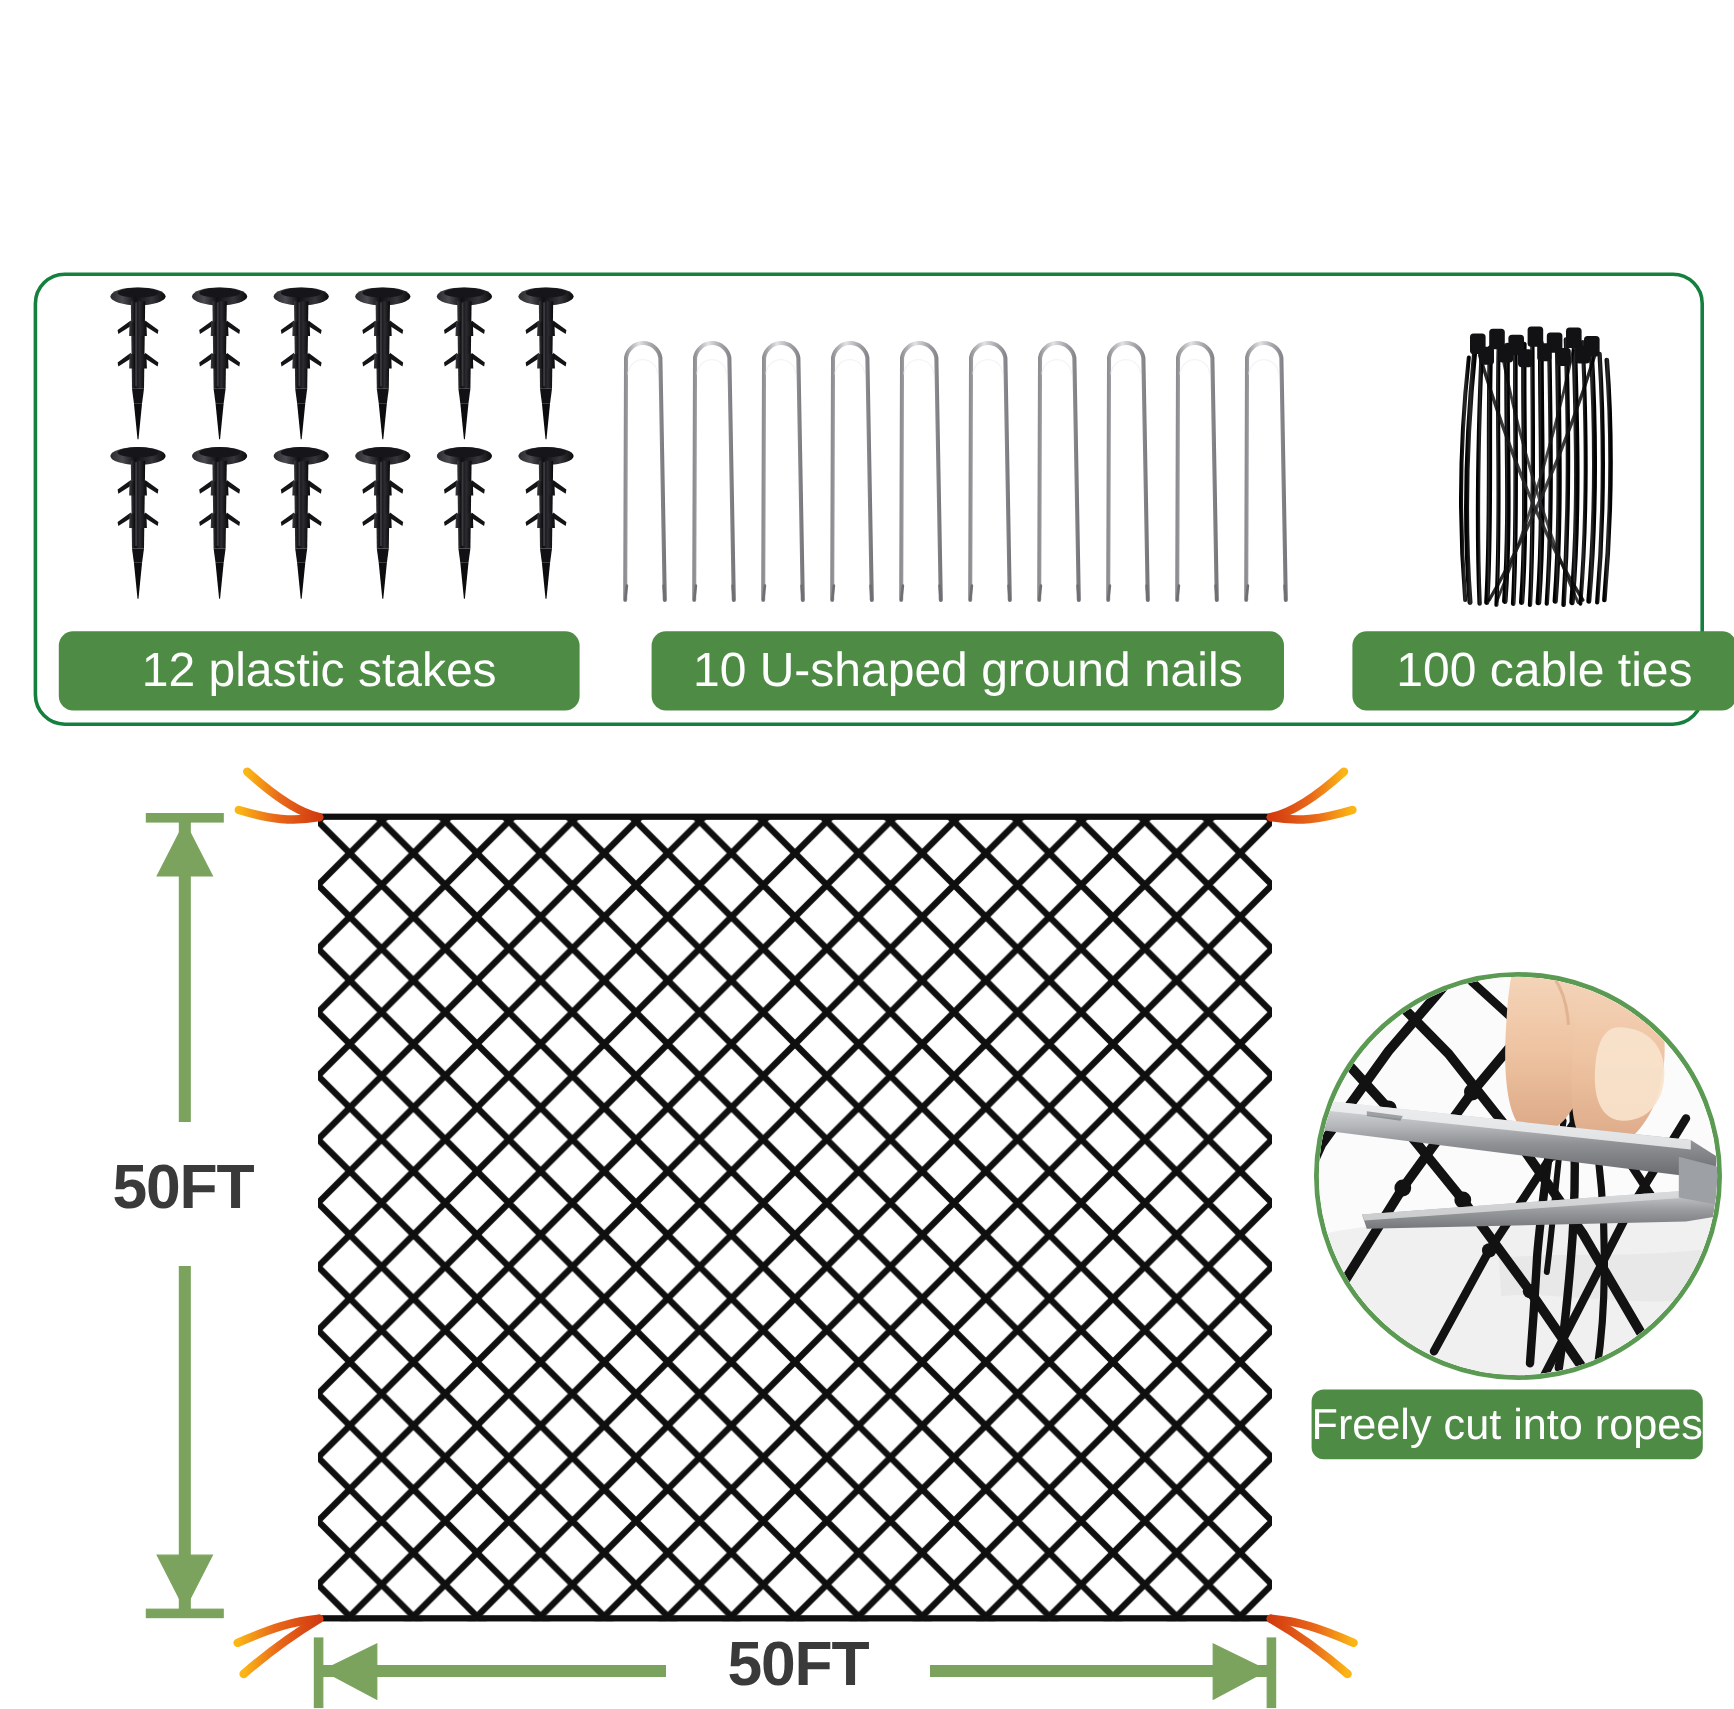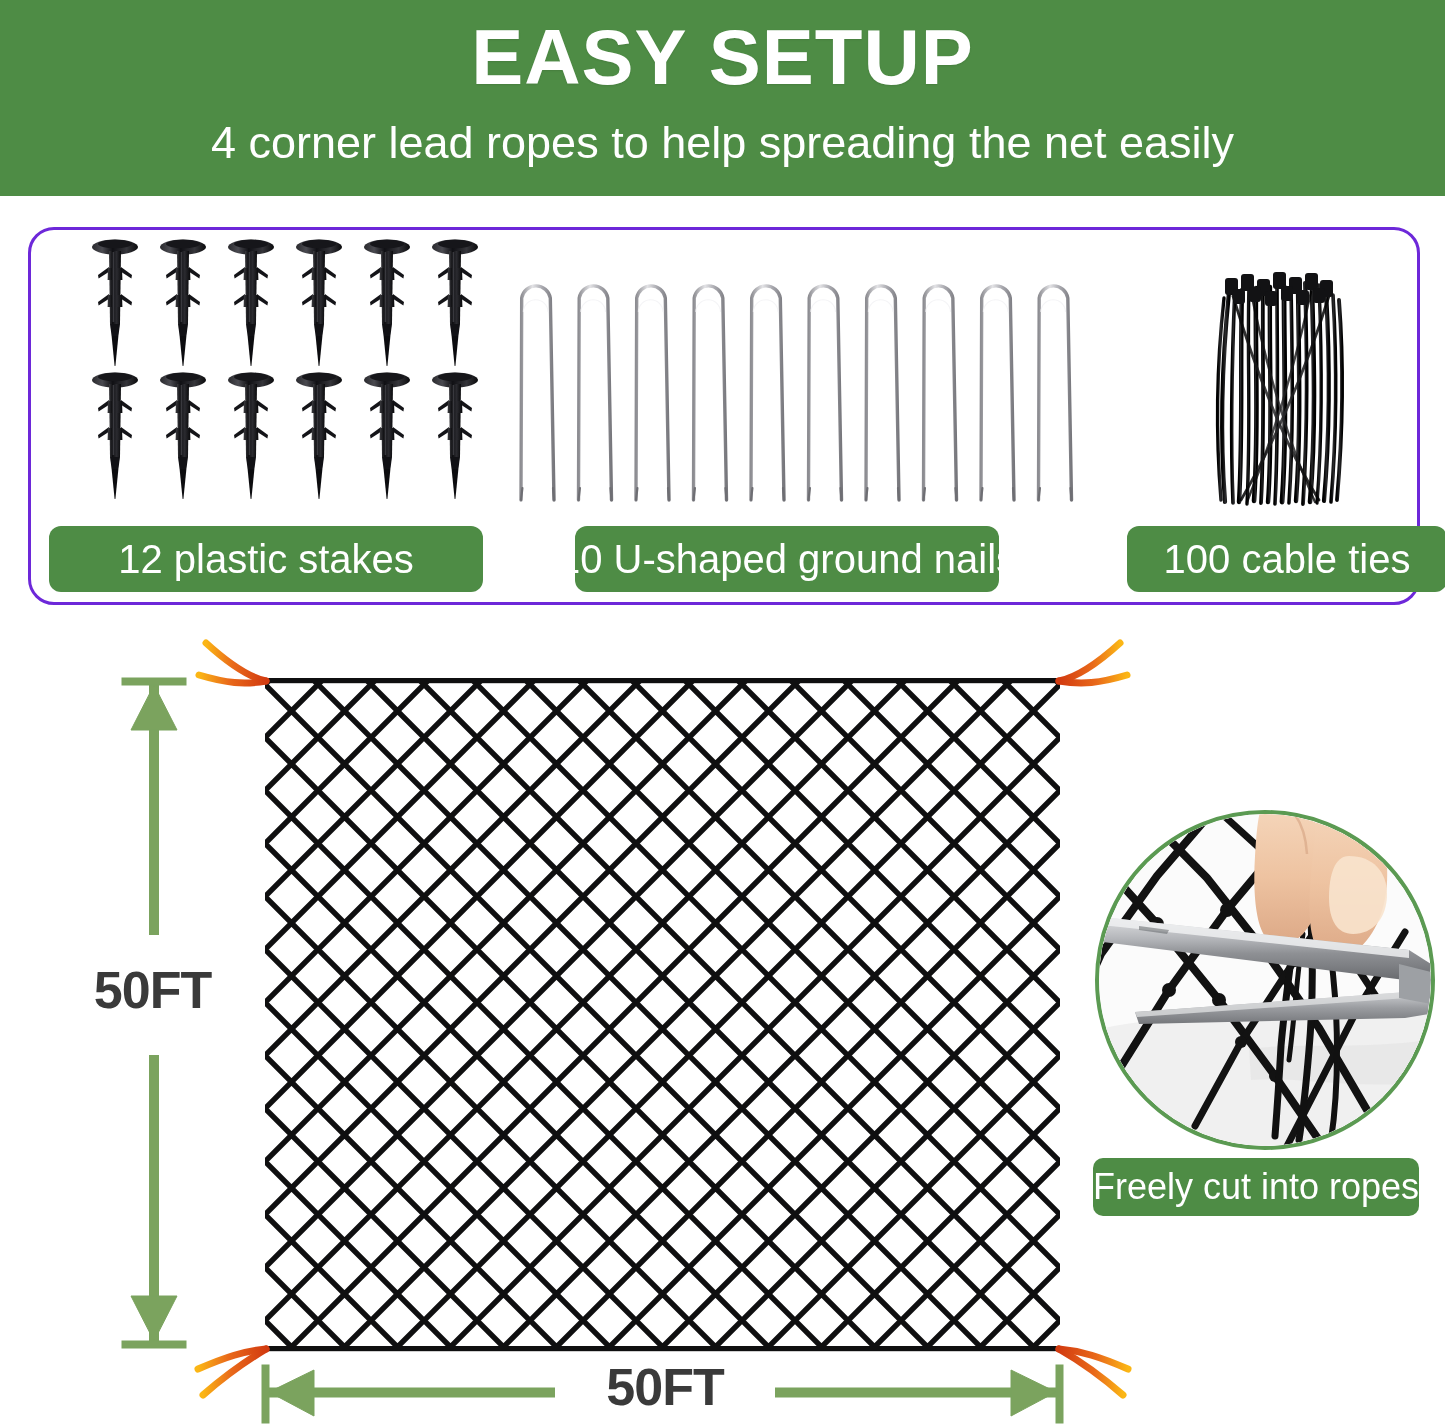--- a/index.html
+++ b/index.html
@@ -49,21 +49,21 @@
     white-space: nowrap;
   }
 
   
   #parts-panel {
     position: absolute;
     left: 28px;
     top: 227px;
     width: 1392px;
     height: 378px;
-    border: 3px solid #6d28d9;
+    border: 3px solid #15803d;
     border-radius: 26px;
     box-sizing: border-box;
     background: #ffffff;
   }
 
   
   #stakes-art {
     position: absolute;
     left: 46px;
     top: 5px;
@@ -94,21 +94,21 @@
     color: #ffffff;
     display: flex;
     align-items: center;
     justify-content: center;
     font-size: 40px;
     line-height: 1;
     white-space: nowrap;
     box-sizing: border-box;
   }
   #label-stakes  { left: 18px;   top: 296px; width: 434px; height: 66px; }
-  #label-unails  { left: 544px;  top: 296px; width: 424px; height: 66px; }
+  #label-unails  { left: 512px;  top: 296px; width: 527px; height: 66px; }
   #label-ties    { left: 1096px; top: 296px; width: 320px; height: 66px; }
 
   
   #net-area {
     position: absolute;
     left: 0; top: 605px;
     width: 1445px;
     height: 657px;
   }
 
@@ -172,24 +172,20 @@
     white-space: nowrap;
     box-sizing: border-box;
   }
   svg { display: block; }
 </style>
 </head>
 <body>
 
 <div id="page">
 
-  <div id="header-band">
-    <div id="header-title">EASY SETUP</div>
-    <div id="header-subtitle">4 corner lead ropes to help spreading the net easily</div>
-  </div>
 
   <div id="parts-panel">
 
     <div id="stakes-art">
       <svg width="420" height="275" viewBox="0 0 420 275">
         <defs>
           <linearGradient id="stakeShaft" x1="0" y1="0" x2="1" y2="0">
             <stop offset="0%" stop-color="#3c3c40"></stop>
             <stop offset="30%" stop-color="#0d0d10"></stop>
             <stop offset="62%" stop-color="#2b2b30"></stop>

